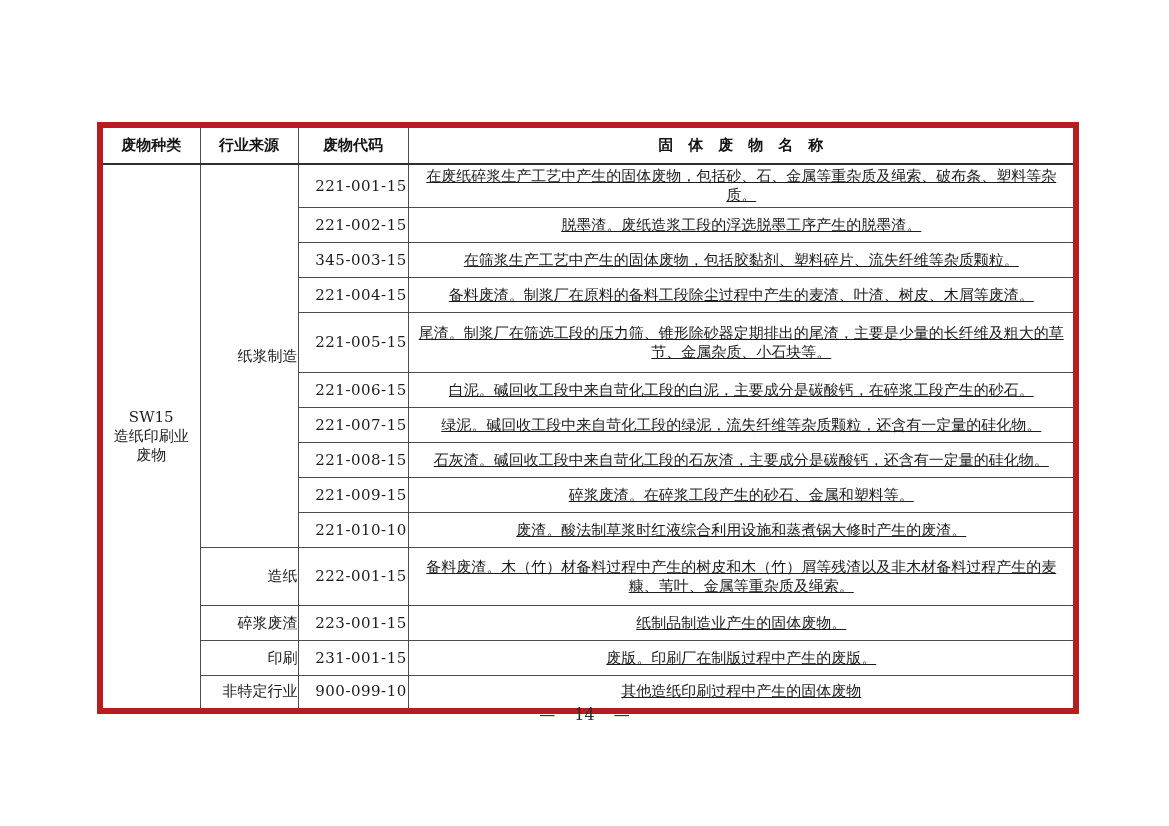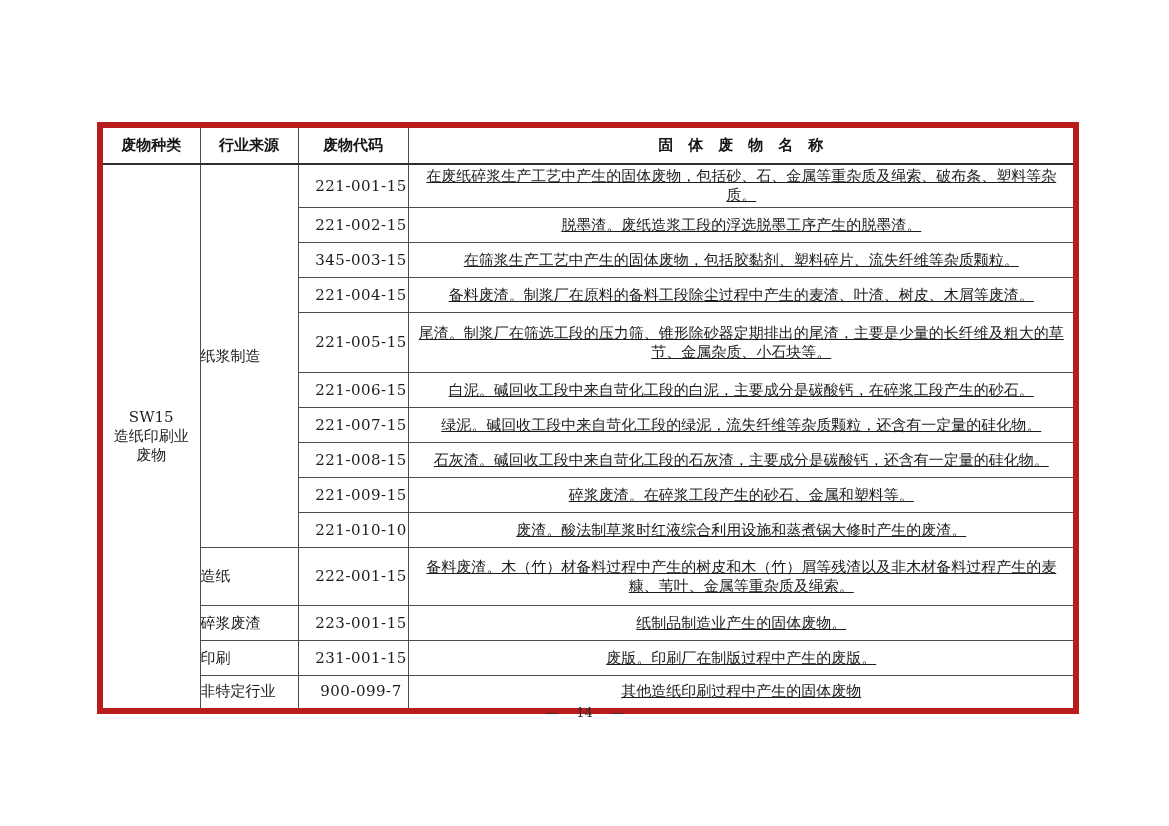--- a/index.html
+++ b/index.html
@@ -42,40 +42,40 @@
   tr.rs  { height: 35px; }
   tr.rd  { height: 60px; }
   tr.rd2 { height: 58px; }
   td.kind {
     text-align: center;
     white-space: pre-line;
     line-height: 19px;
     border-right: 1px solid #4d4d4d;
   }
   td.ind {
-    text-align: left;
+    text-align: right;
     margin-left: 8px;
   }
   td.code {
     text-align: center;
     letter-spacing: 0.5px;
     padding-left: 16px;
   }
   td.name {
     text-align: center;
     padding: 2px 4px 2px 5px;
     text-decoration: underline;
   }
   .footer {
     position: absolute;
     left: 0;
     top: 705px;
     width: 100%;
     text-align: center;
-    font-size: 13px;
+    font-size: 16px;
     color: #2a2a2a;
     word-spacing: 14px;
   }
 </style>
 </head>
 <body>
 
 <div class="page">
 
   <table class="waste-table">
@@ -148,21 +148,21 @@
         <td class="code">223-001-15</td>
         <td class="name">纸制品制造业产生的固体废物。</td>
       </tr>
       <tr class="rs">
         <td class="ind">印刷</td>
         <td class="code">231-001-15</td>
         <td class="name">废版。印刷厂在制版过程中产生的废版。</td>
       </tr>
       <tr class="rs">
         <td class="ind">非特定行业</td>
-        <td class="code">900-099-7</td>
+        <td class="code">900-099-10</td>
         <td class="name">其他造纸印刷过程中产生的固体废物</td>
       </tr>
     </tbody>
   </table>
 
   <div class="footer">— 14 —</div>
 
 </div>
 
 </body></html>

